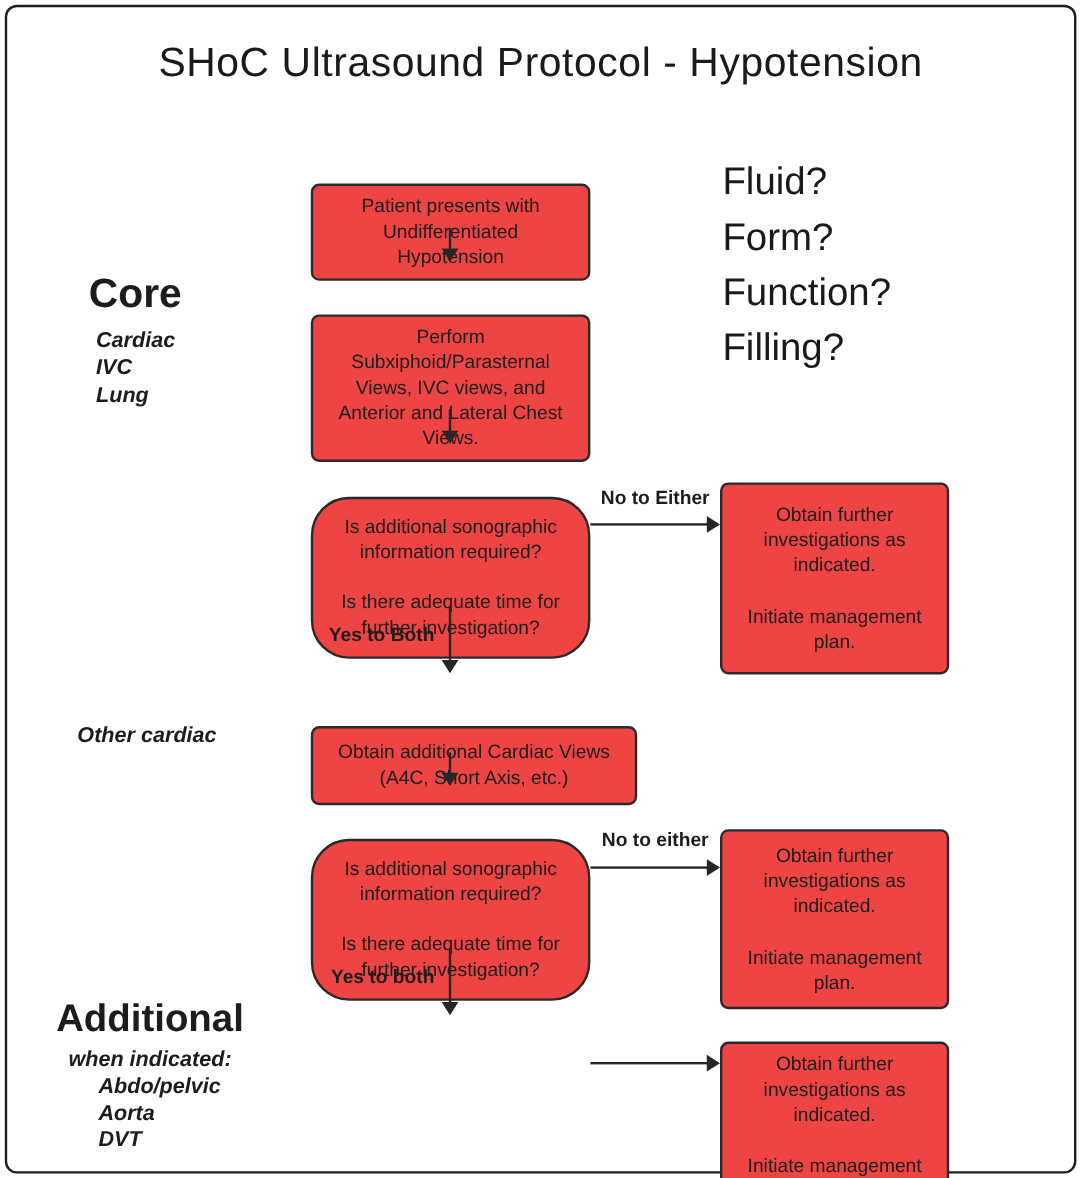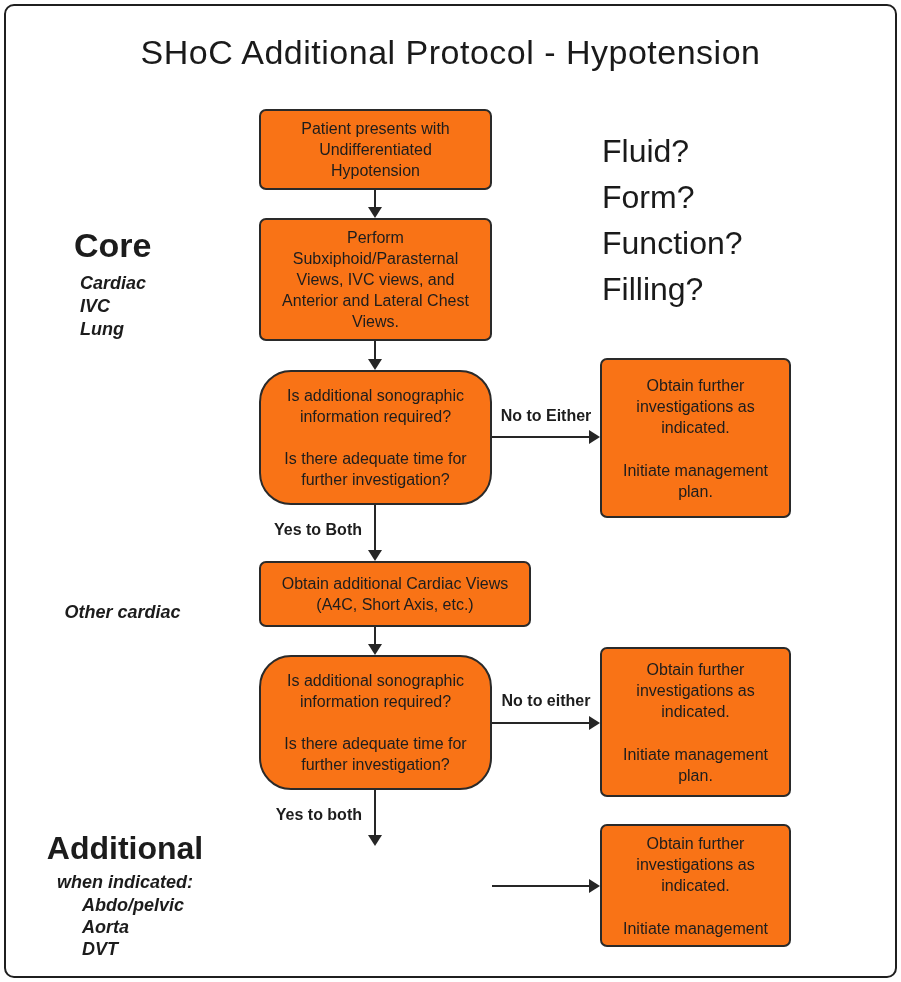--- a/index.html
+++ b/index.html
@@ -18,24 +18,25 @@
     position:absolute; left:4px; top:4px; width:893px; height:974px;
     border:2px solid #1f1f1f; border-radius:10px;
   }
   .title {
     position:absolute; left:0; top:33px; width:100%;
     text-align:center; font-size:34px; letter-spacing:.5px; color:#1a1a1a;
   }
   
   .box {
     position:absolute;
-    border:2px solid #2a2a2a; border-radius:7px; background:#f97316;
+    border:2px solid #2a2a2a; border-radius:7px; background:#ef4444;
     display:flex; flex-direction:column; align-items:center; justify-content:center;
     text-align:center; font-size:16px; line-height:21px; color:#1d1d1d;
     padding:8px 12px;
+    margin-top:44px;
   }
   .box .p { width:100%; }
   .gap21 { row-gap:21px;border-radius:32px; }
   .gap22 { row-gap:22px;align-items:flex-end; }
   
   .vline { position:absolute; width:2px; background:#262626; }
   .hline { position:absolute; height:2px; background:#262626; }
   .head-down {
     position:absolute; width:0; height:0;
     border-left:7px solid transparent; border-right:7px solid transparent;
@@ -71,21 +72,21 @@
     font-size:32px; line-height:46px; color:#1a1a1a;
   }
 </style>
 </head>
 <body>
 
 <div class="canvas">
 
   <div class="frame"></div>
 
-  <div class="title">SHoC Additional Protocol - Hypotension</div>
+  <div class="title">SHoC Ultrasound Protocol - Hypotension</div>
 
   <div class="questions">
     <div>Fluid?</div>
     <div>Form?</div>
     <div>Function?</div>
     <div>Filling?</div>
   </div>
 
   <div class="section-heading" style="left:74px; top:226px; font-size:34px;">Core</div>
   <div class="section-items" style="left:80px; top:272px;">

